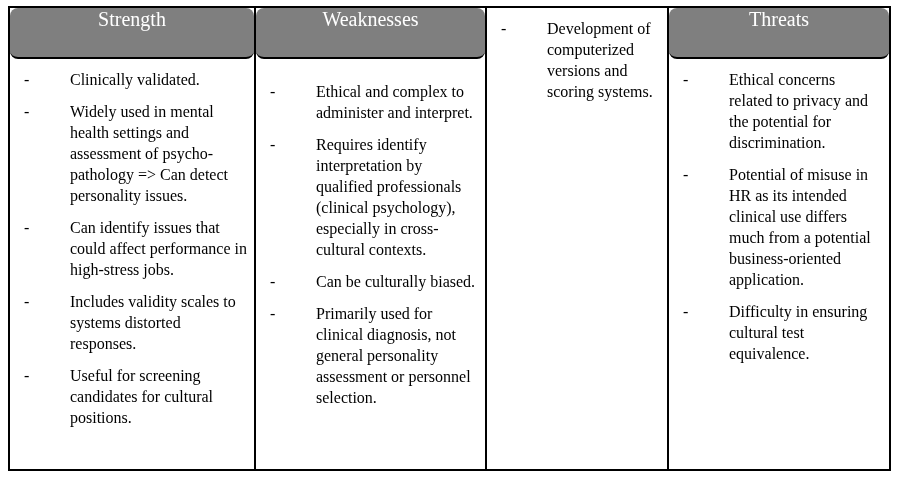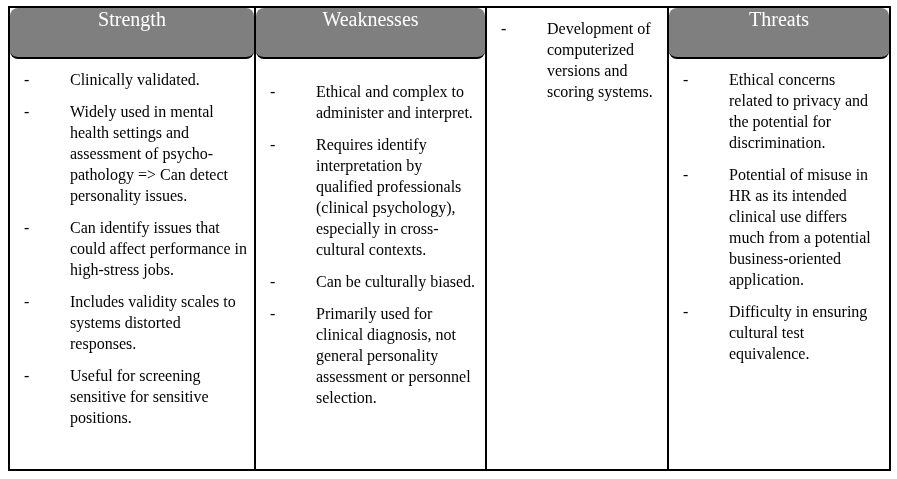--- a/index.html
+++ b/index.html
@@ -88,21 +88,21 @@
           <div class="item">
             <span class="dash">-</span>
             <span class="item-text">Can identify issues that could affect performance in high-stress jobs.</span>
           </div>
           <div class="item">
             <span class="dash">-</span>
             <span class="item-text">Includes validity scales to systems distorted responses.</span>
           </div>
           <div class="item">
             <span class="dash">-</span>
-            <span class="item-text">Useful for screening sensitive for sensitive positions.</span>
+            <span class="item-text">Useful for screening candidates for cultural positions.</span>
           </div>
         </div>
       </div>
       <div class="col">
         <div class="col-header">Weaknesses</div>
         <div class="col-body">
           <div class="item">
             <span class="dash">-</span>
             <span class="item-text">Ethical and complex to administer and interpret.</span>
           </div>

